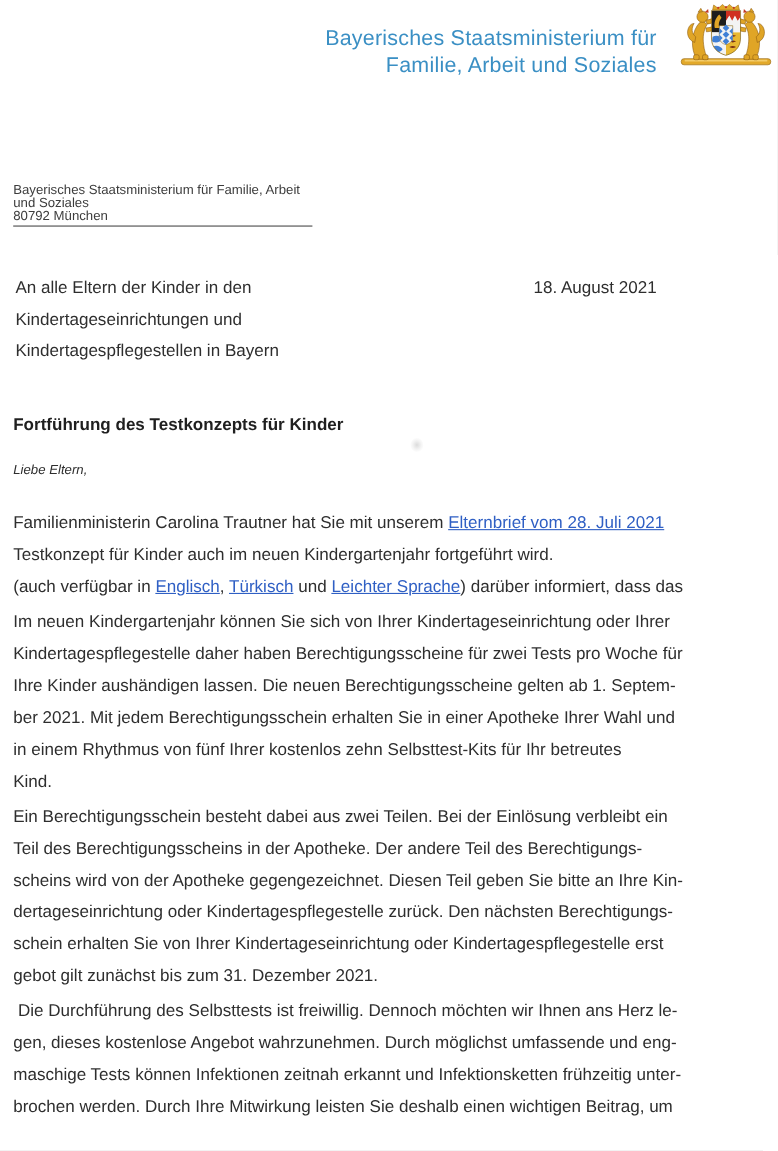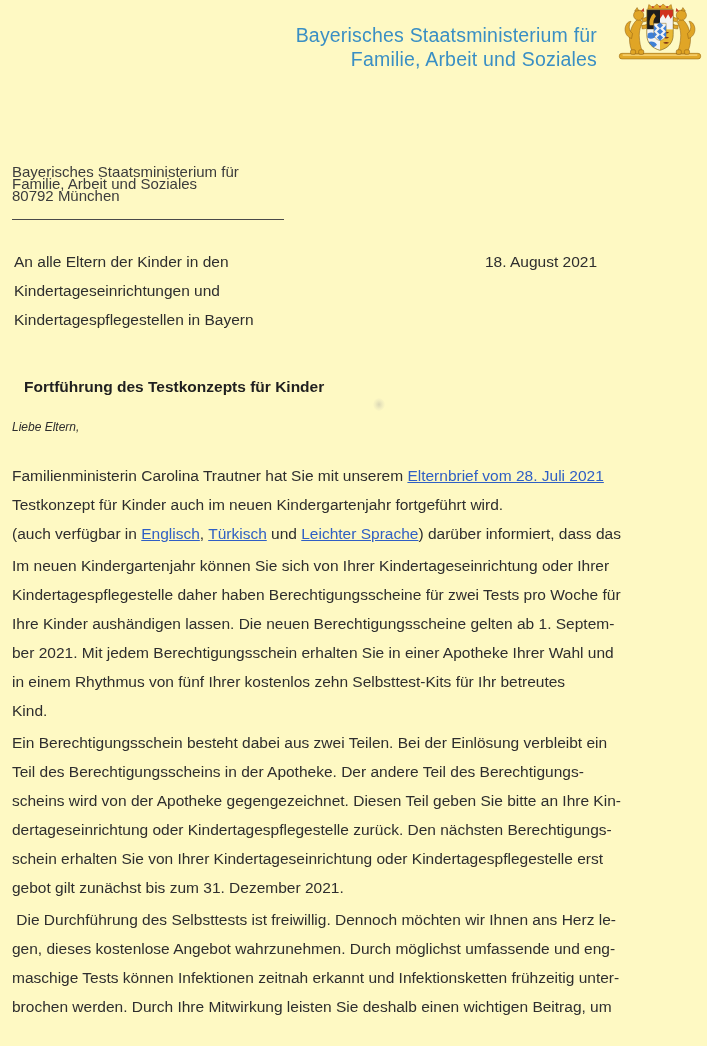--- a/index.html
+++ b/index.html
@@ -1,52 +1,52 @@
 <!DOCTYPE html>
 <html lang="de" style="--brand-blue: #3a8fc4; --link-blue: #2f5fc4; --text: #2e2e2e;"><head>
 <meta charset="utf-8">
 <style>
   html,body{margin:0;padding:0;background:#e9e9e9;}
   .page{
     position:relative;
     width:707px;height:1046px;
-    background:#fef9c3;
+    background:#ffffff;
     overflow:hidden;
     font-family:"Liberation Sans", sans-serif;
     color:var(--text,#2e2e2e);
   }
   
   .ministry-name{
     position:absolute; top:24px; right:110px;
     text-align:right;
     font-size:19.5px; line-height:23.5px;
     color:var(--brand-blue,#3a8fc4);
     letter-spacing:.2px;
   }
   .logo-wrap{ position:absolute; top:3px; left:618px; width:84px; height:60px; }
   
   .sender-line{
     position:absolute; left:12px; top:166px;
     width:272px;
-    font-size:15px; line-height:12px;
+    font-size:12px; line-height:12px;
     color:#3c3c3c;
     border-bottom:1px solid #4a4a4a;
-    padding-bottom:17px;
+    padding-bottom:3px;
   }
   
   .recipient{
     position:absolute; left:14px; top:247px;
     font-size:15.5px; line-height:29px;
   }
   .dateline{
     position:absolute; left:485px; top:247px;
     font-size:15.5px; line-height:29px;
   }
   .subject{
-    position:absolute; left:24px; top:372px;
+    position:absolute; left:12px; top:372px;
     font-size:15.5px; line-height:29px; font-weight:700; color:#1f1f1f;
   }
   .salutation{
     position:absolute; left:12px; top:413px;
     font-size:12px; line-height:29px; font-style:italic;
   }
   .letter-body{
     position:absolute; left:12px; top:461px; width:690px;
     font-size:15.5px;
   }

